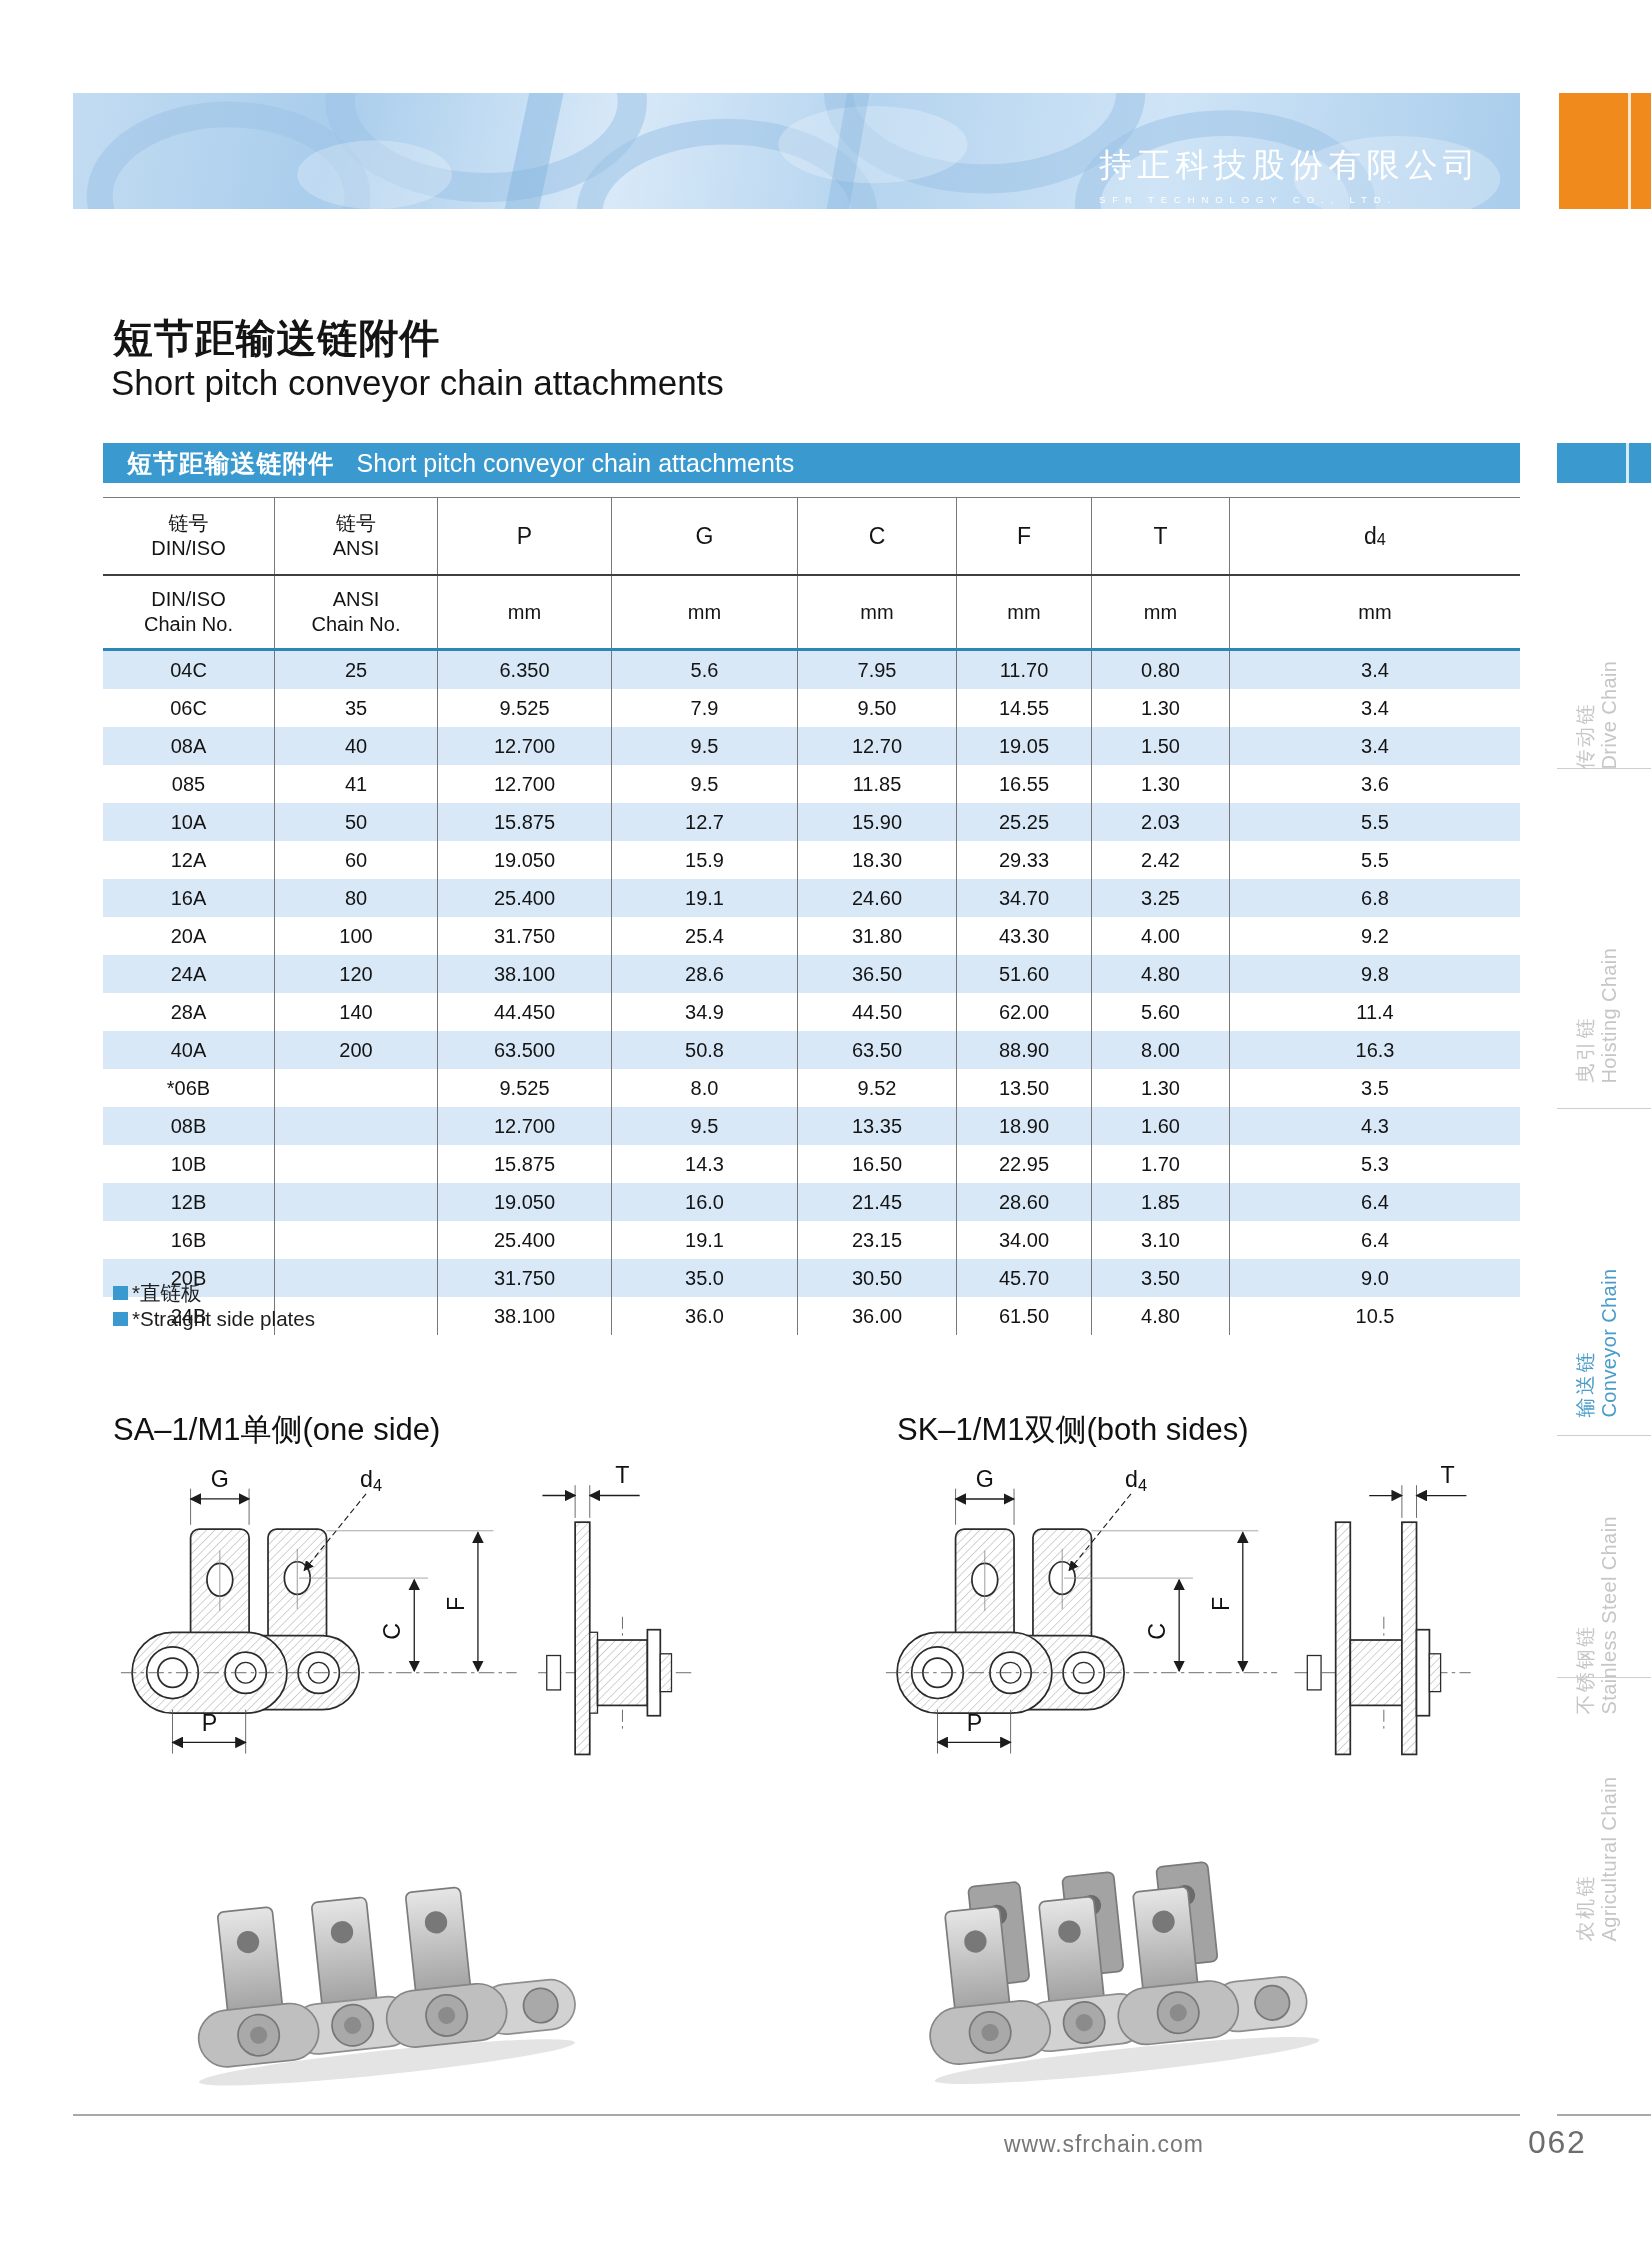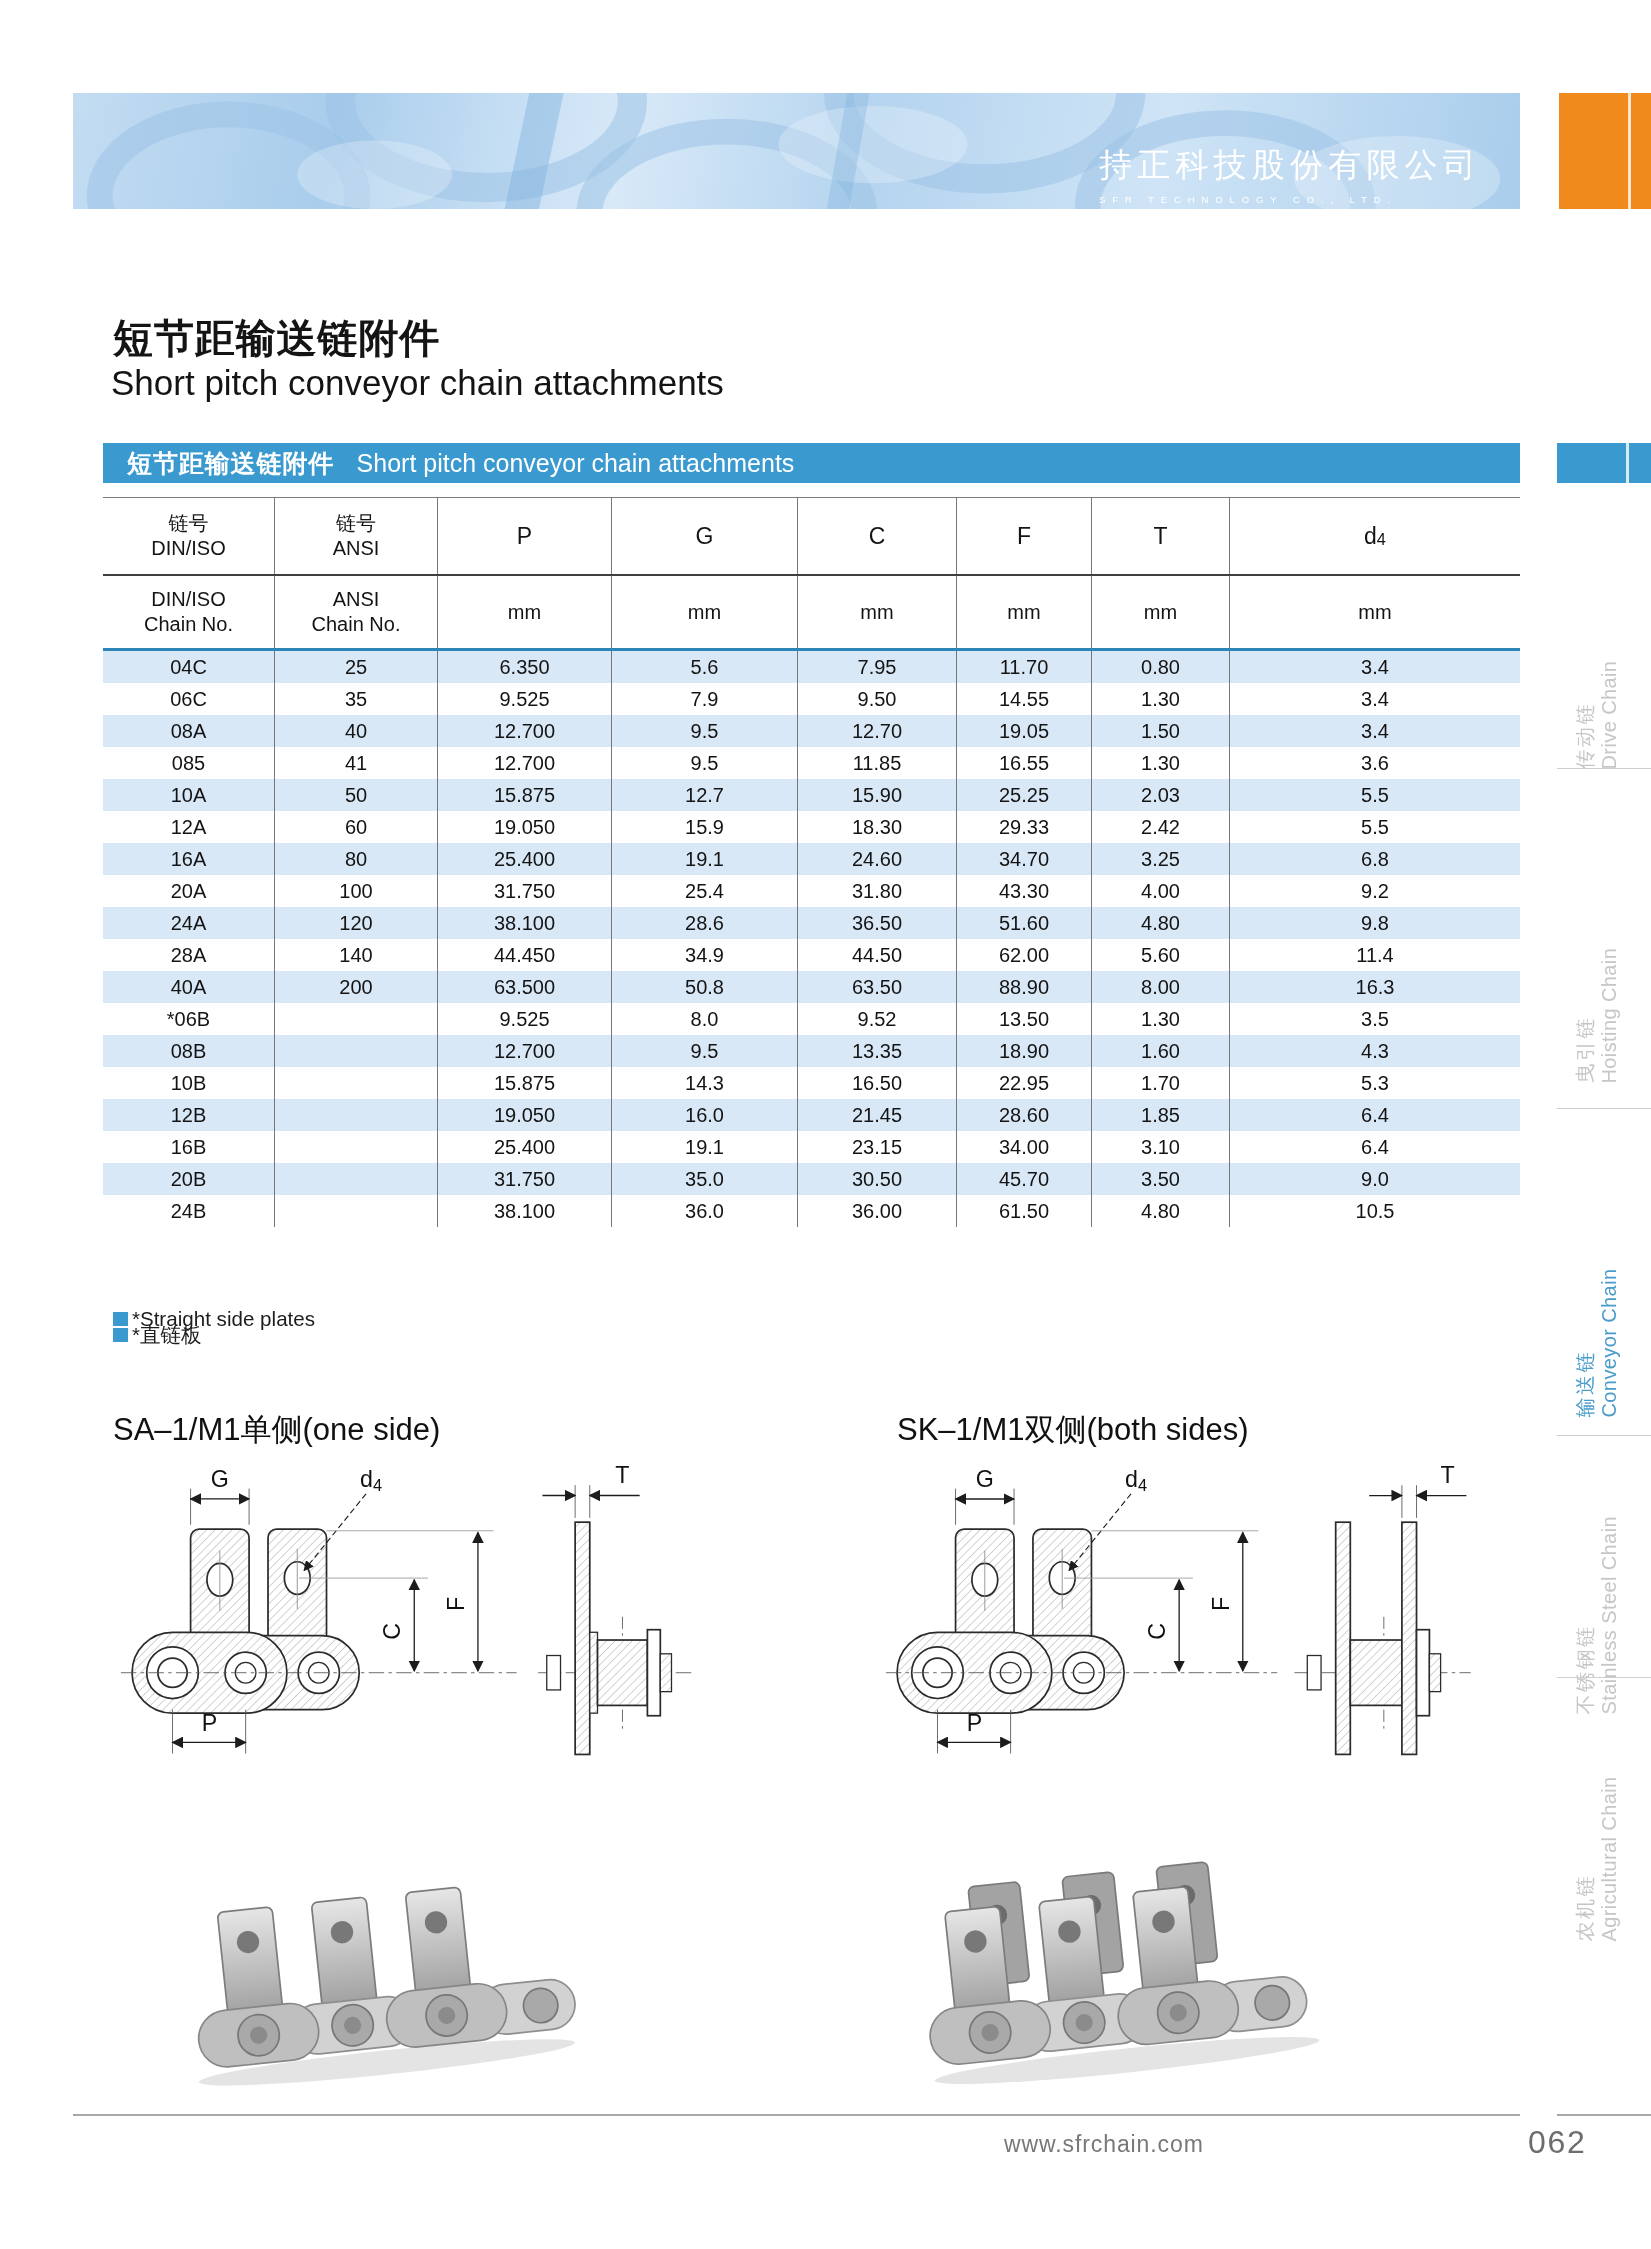--- a/index.html
+++ b/index.html
@@ -29,21 +29,21 @@
   .blue-bar .cn{font-size:25px;font-weight:bold;letter-spacing:0.9px;}
   .blue-bar .en{font-size:25px;margin-left:22.4px;letter-spacing:0;}
   .side-tab-blue{left:1557px;top:443px;width:95px;height:40px;background:#3A9AD0;}
 
   
   .tbl{left:103px;top:497px;width:1417px;border-top:0.9px solid #7a7a7a;
     --cols:172px 163px 174px 186px 159px 135px 138px 290px;}
   .hrow1,.hrow2,.drow{display:grid;grid-template-columns:var(--cols);}
   .hrow1{height:76px;border-bottom:2.6px solid #3f3f3f;}
   .hrow2{height:72px;border-bottom:3.4px solid #2E86B8;}
-  .drow{height:32px;}
+  .drow{height:38px;}
   .tbody .drow:nth-child(odd){background:#D9E8F7;}
   .hc,.c{border-right:0.9px solid #777;display:flex;flex-direction:column;
     align-items:center;justify-content:center;line-height:1.25;}
   .hc:last-child,.c:last-child{border-right:none;}
   .hc span{font-size:20px;color:#141414;}
   .hrow1 .hc .big{font-size:23px;}
   .hc.inline{flex-direction:row;align-items:center;}
   .hc .dbig{font-size:23px;}
   .hc .dsub{font-size:16.3px;margin-top:6.9px;}
   .c{font-size:20px;color:#141414;flex-direction:row;}
@@ -347,21 +347,21 @@
         <div class="c">38.100</div>
         <div class="c">36.0</div>
         <div class="c">36.00</div>
         <div class="c">61.50</div>
         <div class="c">4.80</div>
         <div class="c">10.5</div>
       </div>
     </div>
 </div>
 
-<div class="abs note" style="top:1279px;margin-top:42px;">
+<div class="abs note" style="top:1279px;">
   <span class="sq"></span>
   <span class="txt">*直链板</span>
 </div>
 <div class="abs note" style="top:1307px;">
   <span class="sq"></span>
   <span class="txt">*Straight side plates</span>
 </div>
 
 <div class="abs caption" style="left:113px;top:1409px;">SA–1/M1单侧(one side)</div>
 <div class="abs caption" style="left:897px;top:1409px;">SK–1/M1双侧(both sides)</div>

